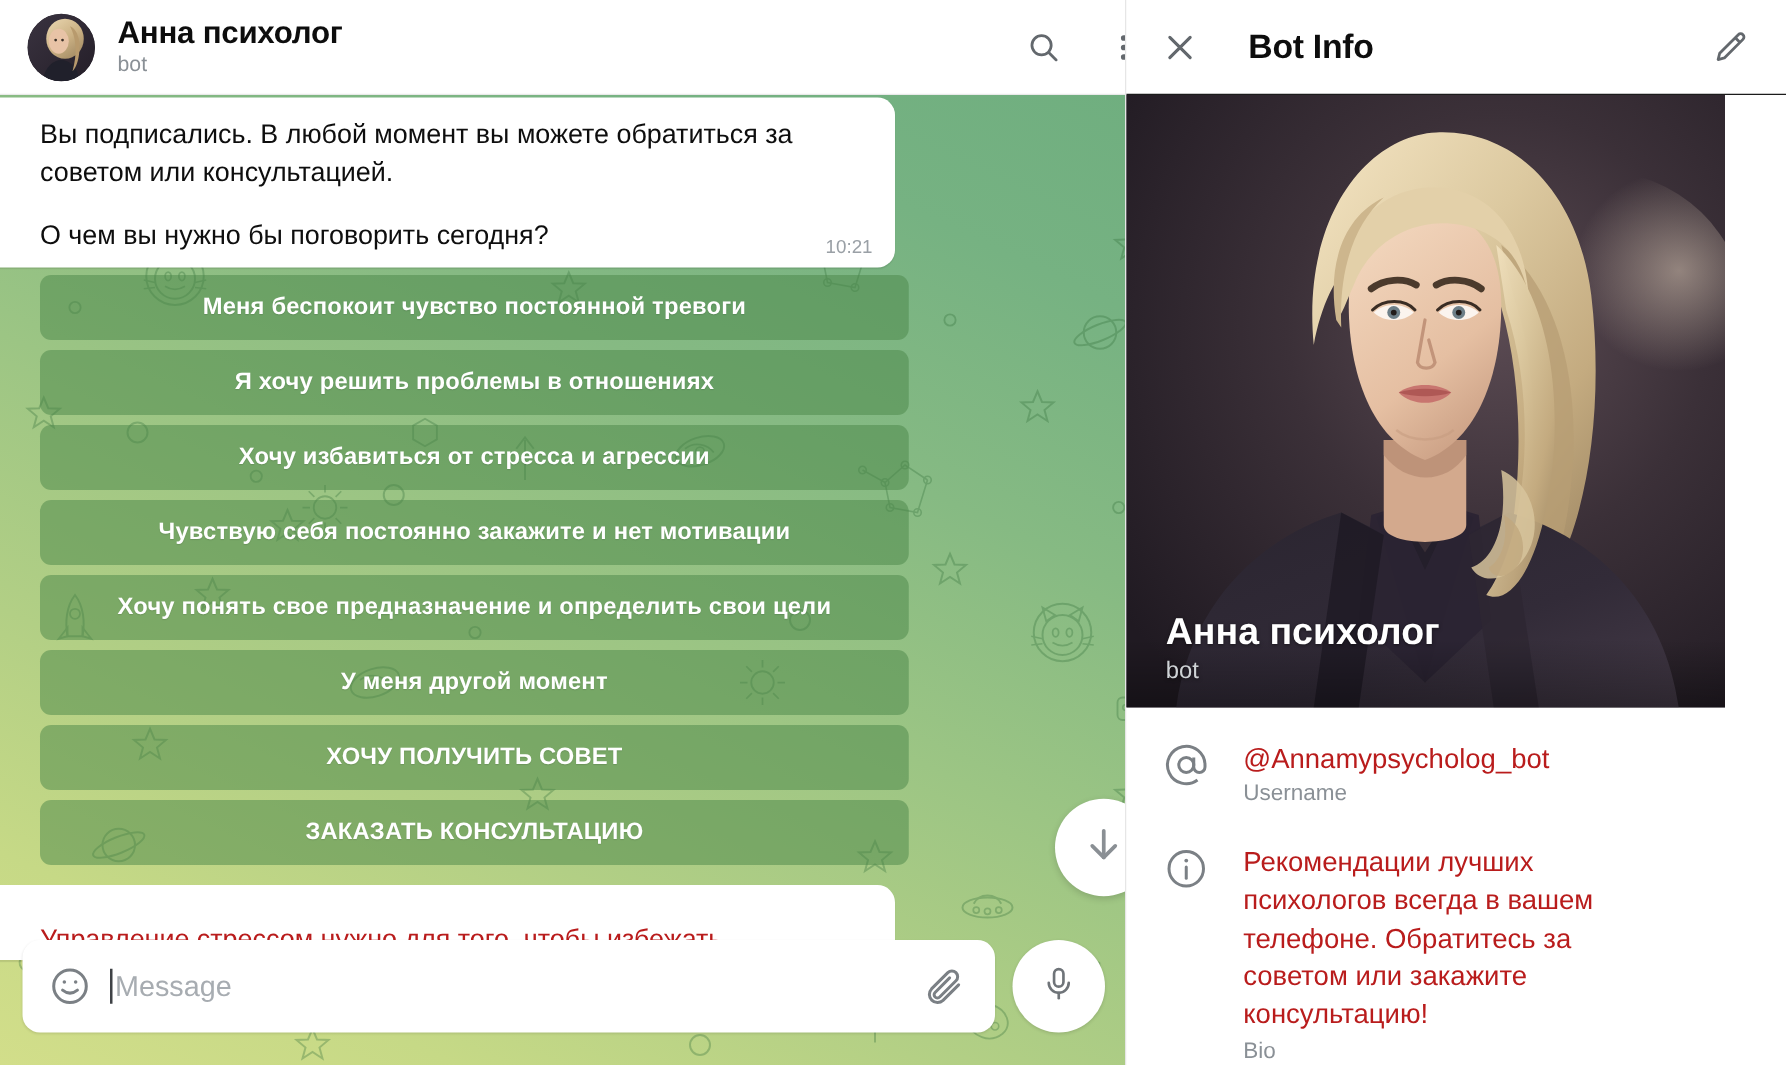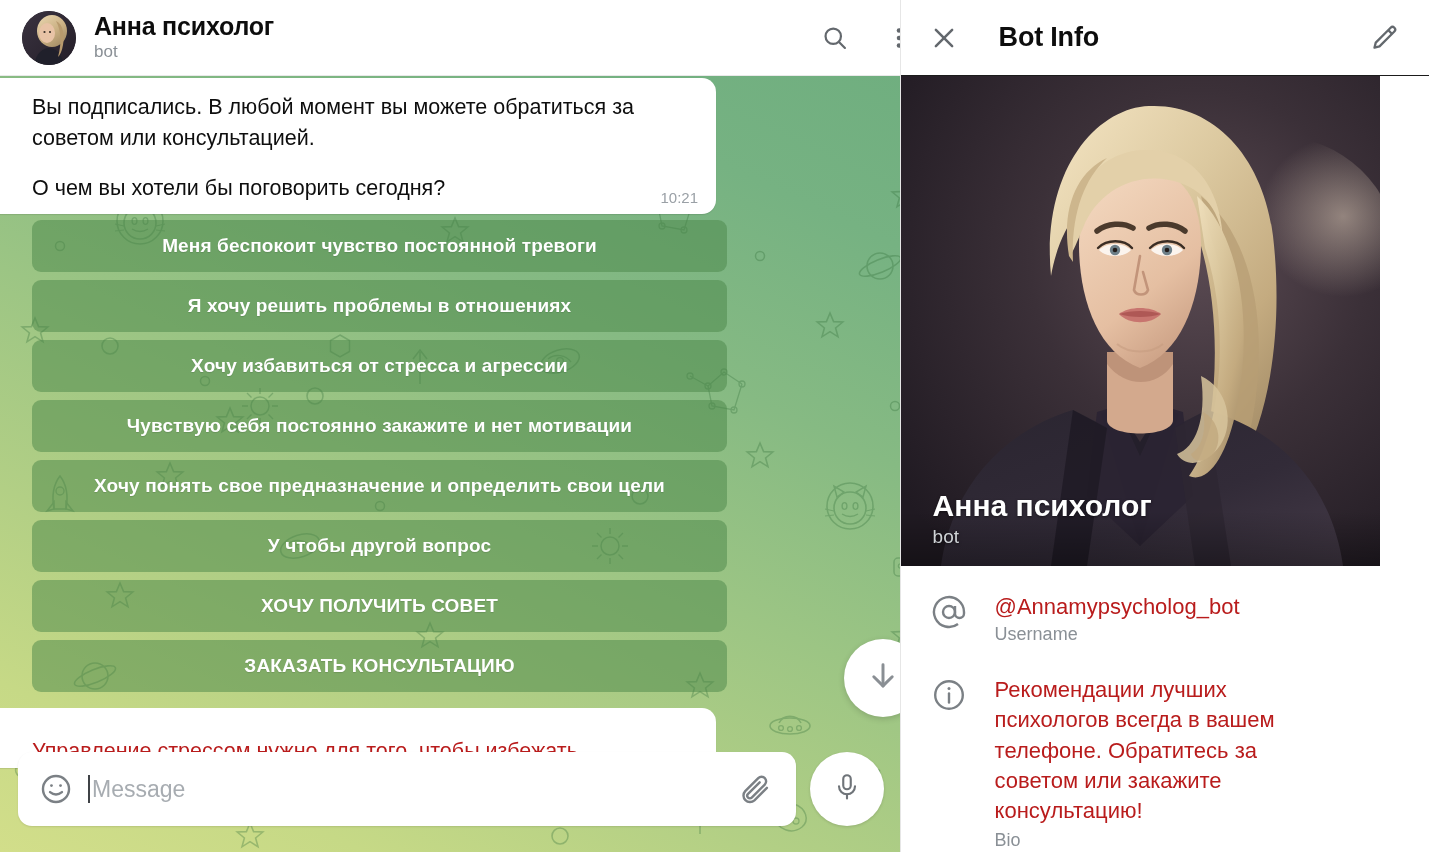--- a/index.html
+++ b/index.html
@@ -394,42 +394,42 @@
             <use href="#dhex" x="330" y="720"></use>
             <use href="#dsmall" x="60" y="170"></use>
             <use href="#dstar" x="905" y="120"></use>
           </g>
         </svg>
       </div>
 
       <div class="msg-bubble">
         <div class="msg-line">Вы подписались. В любой момент вы можете обратиться за советом или консультацией.</div>
         <div class="msg-gap"></div>
-        <div class="msg-line">О чем вы хотели бы поговорить сегодня?</div>
+        <div class="msg-line">О чем вы нужно бы поговорить сегодня?</div>
         <div class="msg-time">10:21</div>
       </div>
 
       <div class="kb">
         <div class="kb-btn">
           <span>Меня беспокоит чувство постоянной тревоги</span>
         </div>
         <div class="kb-btn">
           <span>Я хочу решить проблемы в отношениях</span>
         </div>
         <div class="kb-btn">
           <span>Хочу избавиться от стресса и агрессии</span>
         </div>
         <div class="kb-btn">
           <span>Чувствую себя постоянно закажите и нет мотивации</span>
         </div>
         <div class="kb-btn">
           <span>Хочу понять свое предназначение и определить свои цели</span>
         </div>
         <div class="kb-btn">
-          <span>У чтобы другой вопрос</span>
+          <span>У меня другой момент</span>
         </div>
         <div class="kb-btn">
           <span>ХОЧУ ПОЛУЧИТЬ СОВЕТ</span>
         </div>
         <div class="kb-btn">
           <span>ЗАКАЗАТЬ КОНСУЛЬТАЦИЮ</span>
         </div>
       </div>
 
       <div class="msg-bubble-cut">

